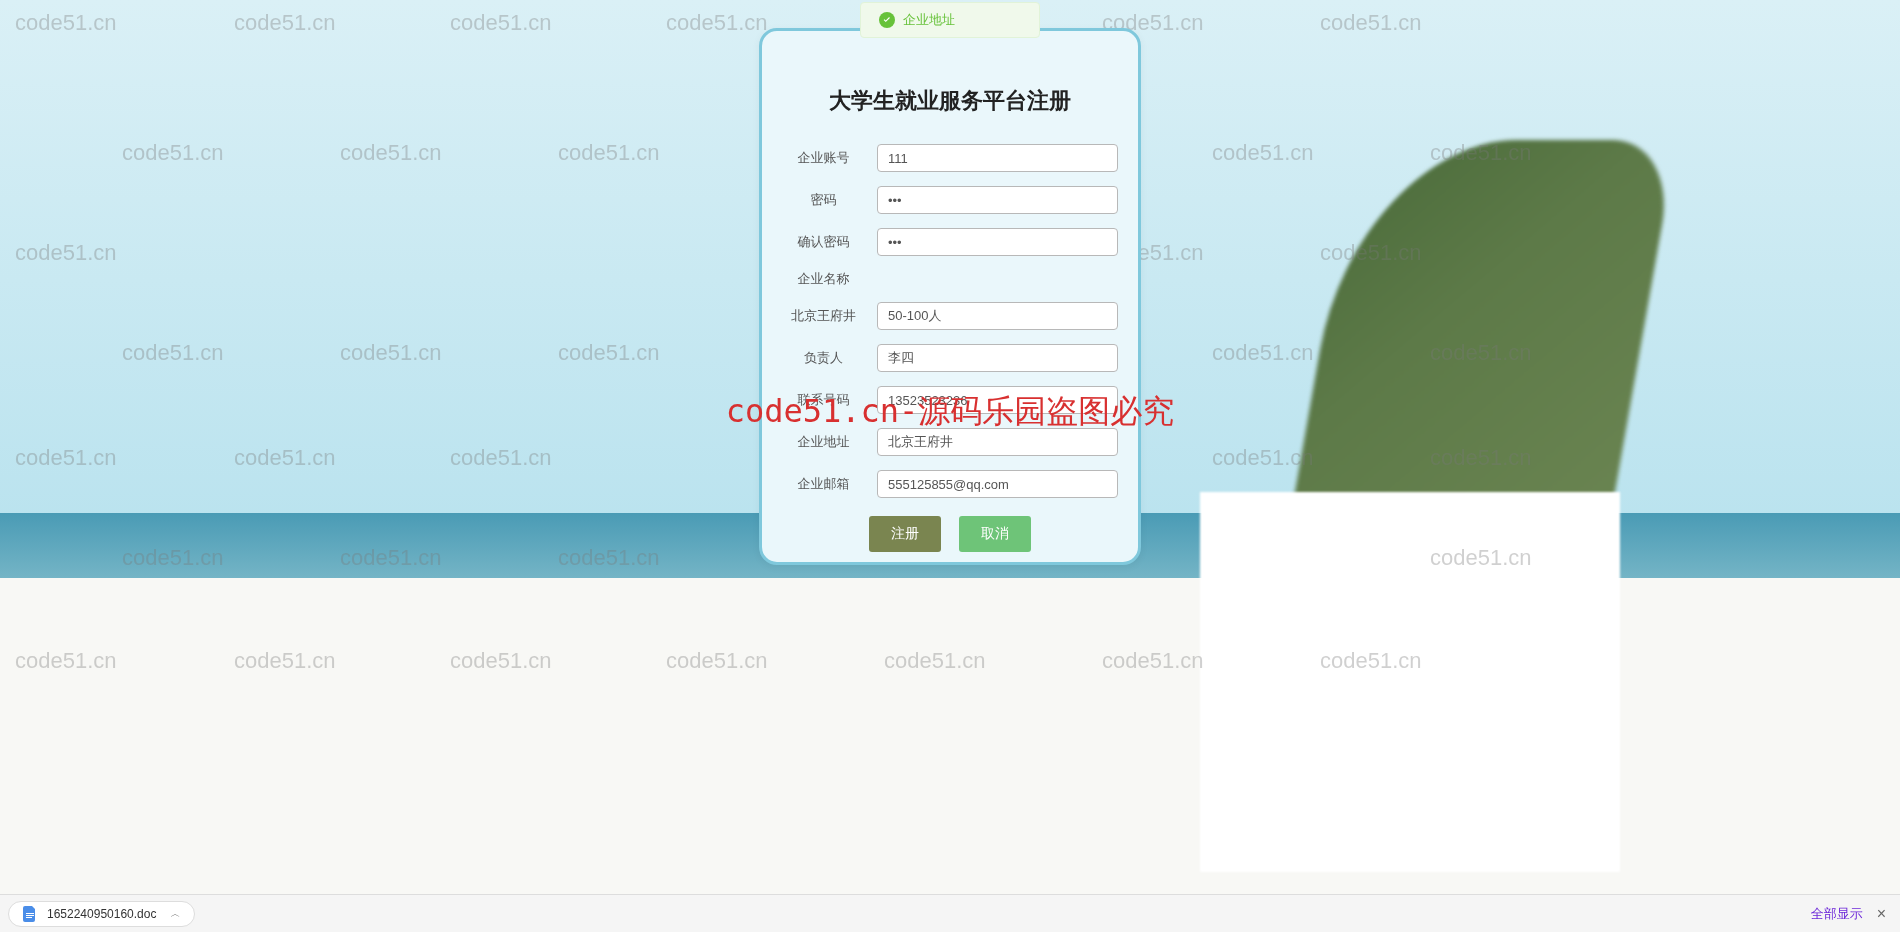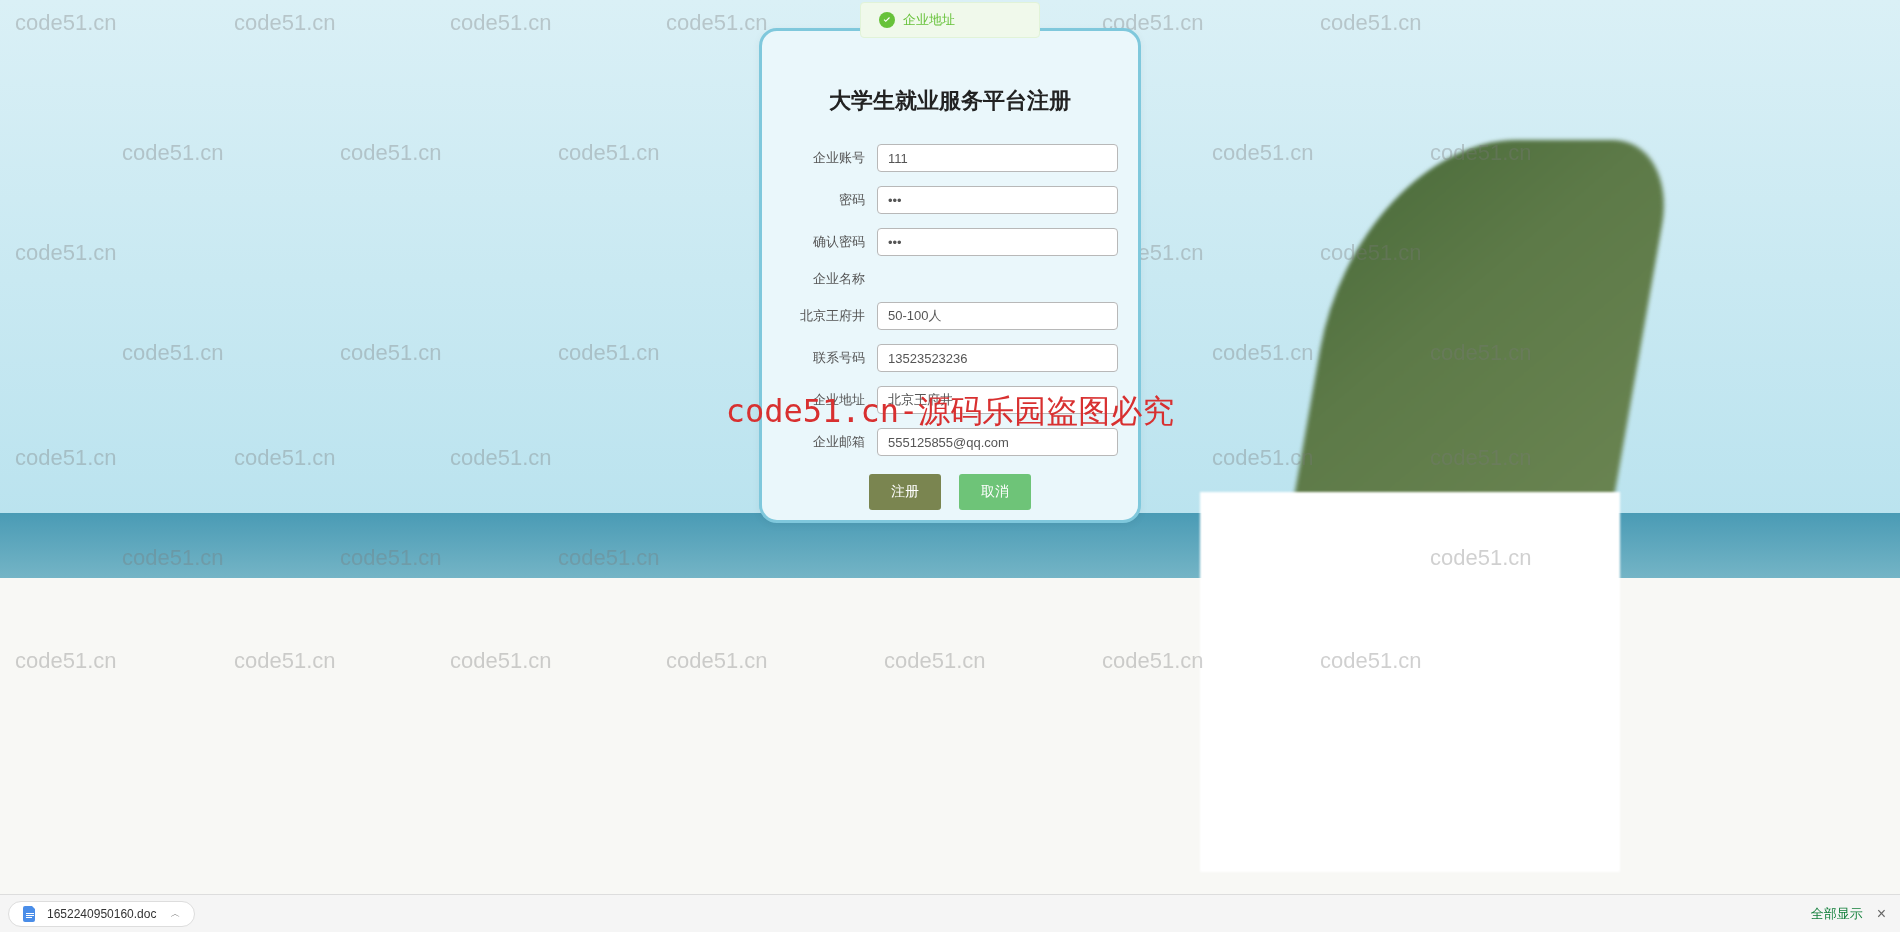--- a/index.html
+++ b/index.html
@@ -121,21 +121,21 @@
   color: #222;
   margin-bottom: 28px;
 }
 .form-row {
   display: flex;
   align-items: center;
   margin-bottom: 14px;
 }
 .form-label {
   width: 95px;
-  text-align: right;
+  text-align: center;
   padding-right: 12px;
   font-size: 13px;
   color: #555;
 }
 .form-input {
   flex: 1;
   height: 28px;
   border: 1px solid #b8b8b8;
   border-radius: 4px;
   background: #fff;
@@ -197,21 +197,21 @@
 }
 .download-right {
   margin-left: auto;
   display: flex;
   align-items: center;
   gap: 14px;
   padding-right: 14px;
 }
 .download-all {
   font-size: 13px;
-  color: #15803d;
+  color: #6d28d9;
   cursor: pointer;
 }
 .download-close {
   font-size: 16px;
   color: #666;
   cursor: pointer;
 }
 </style>
 </head>
 <body>
@@ -300,20 +300,24 @@
 
   <div class="form-row">
     <label class="form-label">企业名称</label>
   </div>
 
   <div class="form-row">
     <label class="form-label">北京王府井</label>
     <input class="form-input" type="text" value="50-100人" style="">
   </div>
 
+  <div class="form-row">
+    <label class="form-label">负责人</label>
+    <input class="form-input" type="text" value="李四" style="">
+  </div>
 
   <div class="form-row">
     <label class="form-label">联系号码</label>
     <input class="form-input" type="text" value="13523523236" style="">
   </div>
 
   <div class="form-row">
     <label class="form-label">企业地址</label>
     <input class="form-input" type="text" value="北京王府井" style="">
   </div>

